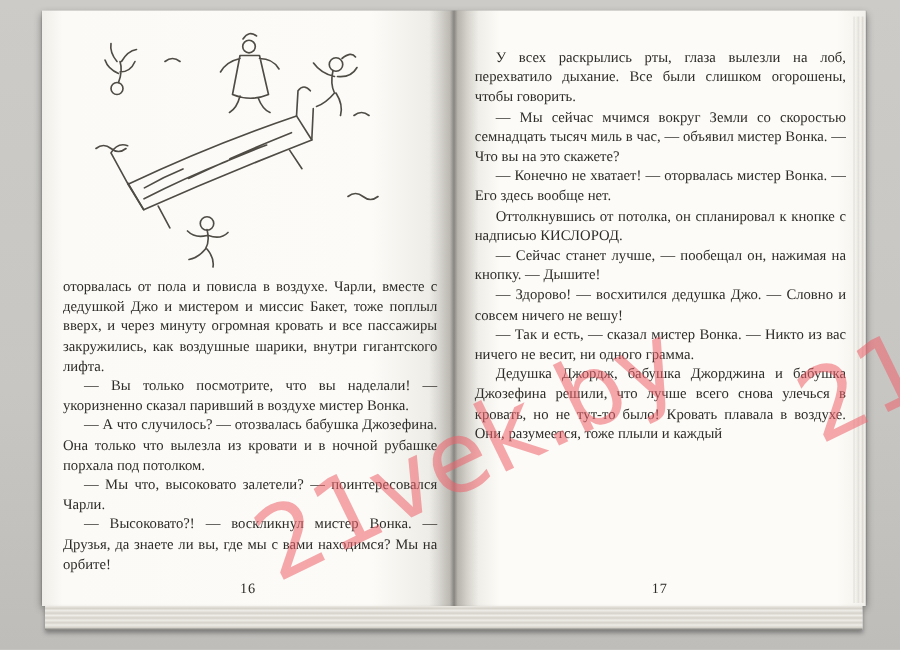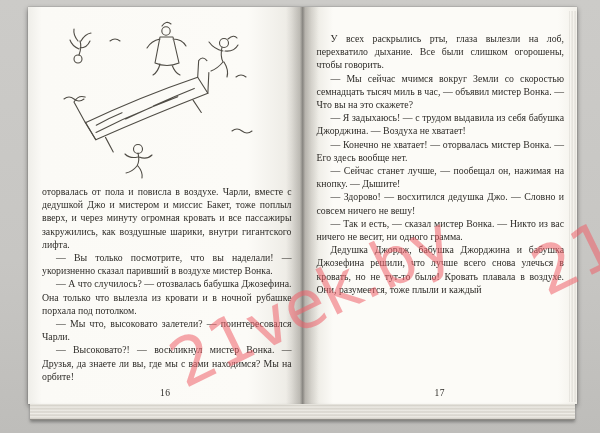--- a/index.html
+++ b/index.html
@@ -89,22 +89,22 @@
             <p class="para">— Мы что, высоковато залетели? — поинтересовался Чарли.</p>
             <p class="para">— Высоковато?! — воскликнул мистер Вонка. — Друзья, да знаете ли вы, где мы с вами находимся? Мы на орбите!</p>
           </div>
         <div class="page-number">16</div>
       </div>
 
       <div class="page right">
         <div class="text">
             <p class="para">У всех раскрылись рты, глаза вылезли на лоб, перехватило дыхание. Все были слишком огорошены, чтобы говорить.</p>
             <p class="para">— Мы сейчас мчимся вокруг Земли со скоростью семнадцать тысяч миль в час, — объявил мистер Вонка. — Что вы на это скажете?</p>
-            <p class="para">— Я задыхаюсь! — с трудом выдавила из себя бабушка Джорджина. — Воздуха не хватает!</p>
             <p class="para">— Конечно не хватает! — оторвалась мистер Вонка. — Его здесь вообще нет.</p>
+            <p class="para">Оттолкнувшись от потолка, он спланировал к кнопке с надписью КИСЛОРОД.</p>
             <p class="para">— Сейчас станет лучше, — пообещал он, нажимая на кнопку. — Дышите!</p>
             <p class="para">— Здорово! — восхитился дедушка Джо. — Словно и совсем ничего не вешу!</p>
             <p class="para">— Так и есть, — сказал мистер Вонка. — Никто из вас ничего не весит, ни одного грамма.</p>
             <p class="para">Дедушка Джордж, бабушка Джорджина и бабушка Джозефина решили, что лучше всего снова улечься в кровать, но не тут-то было! Кровать плавала в воздухе. Они, разумеется, тоже плыли и каждый</p>
           </div>
         <div class="page-number">17</div>
         <div class="right-edge"></div>
       </div>
 
     </div>

